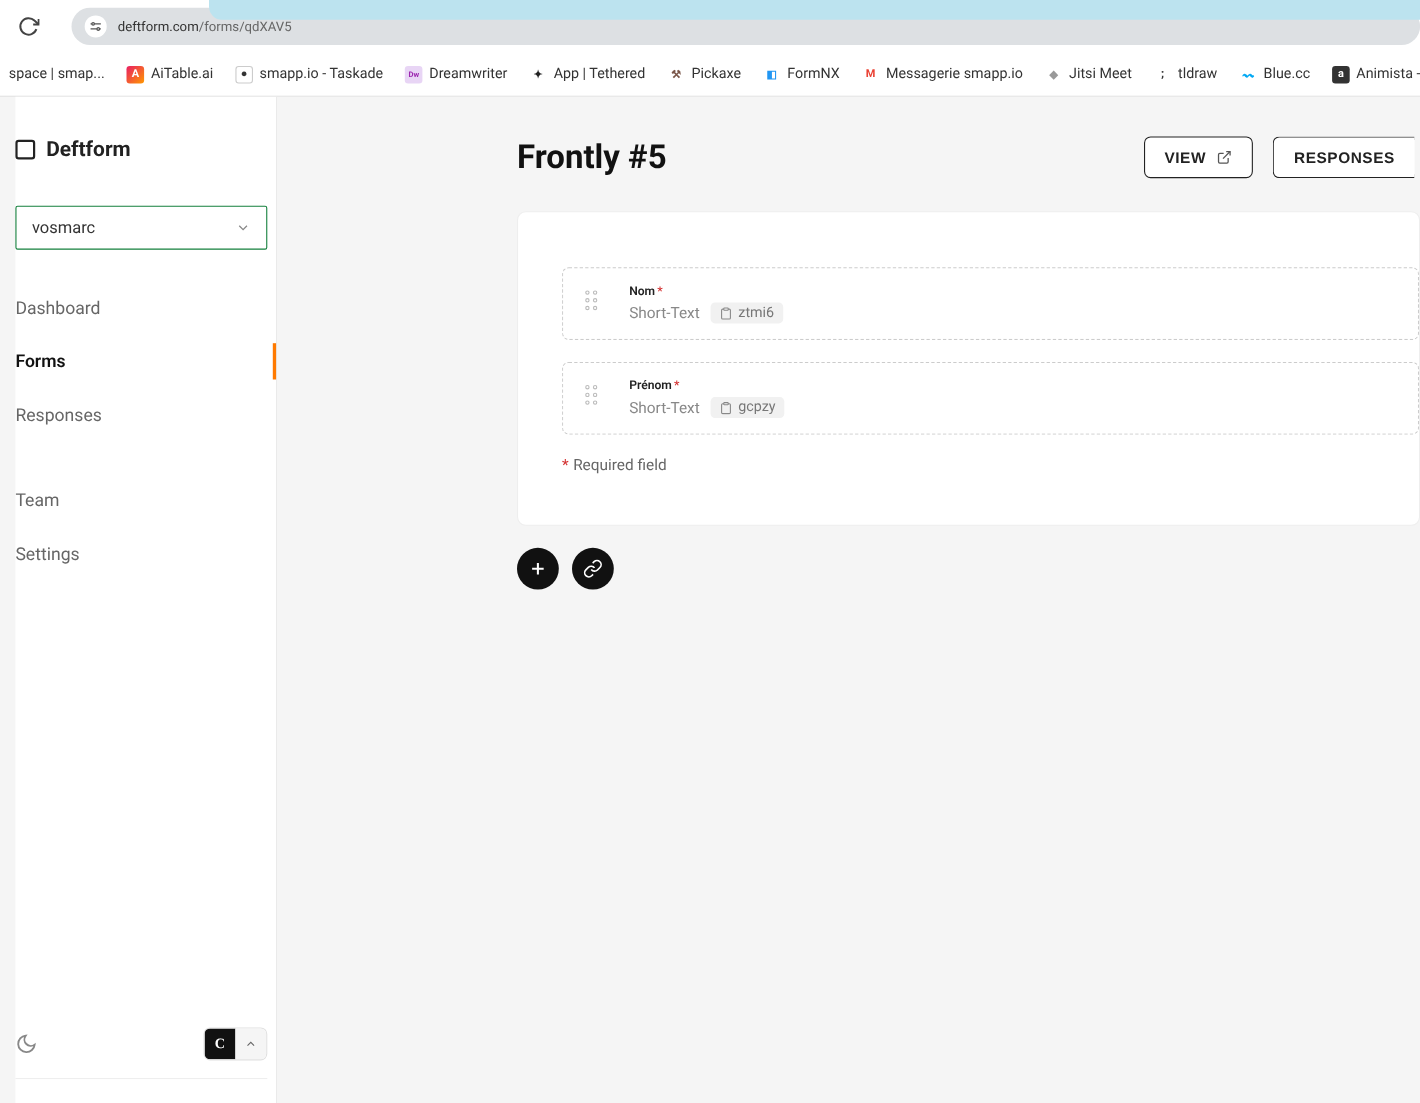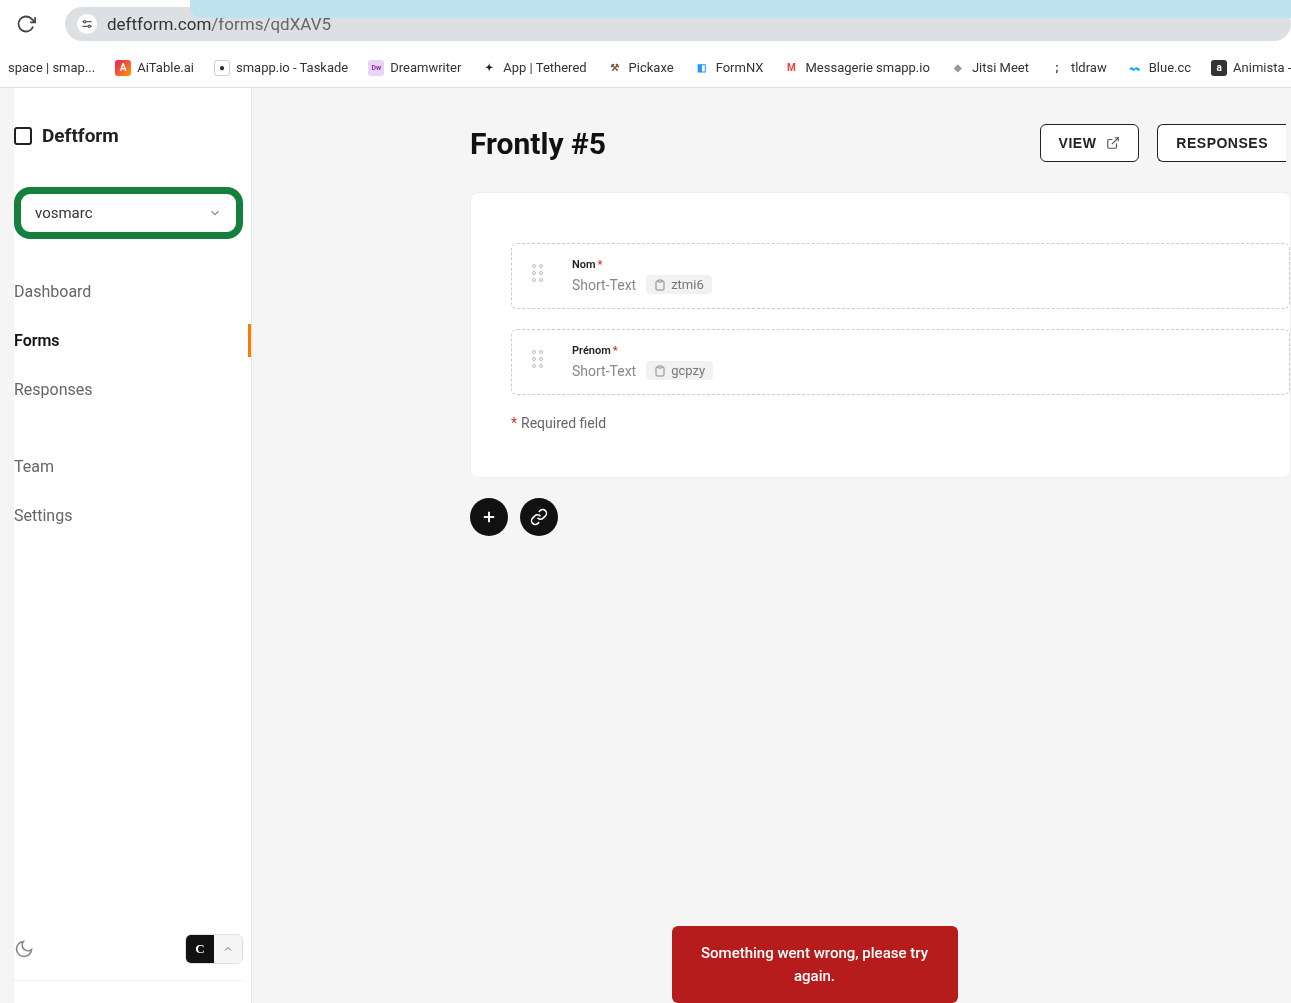--- a/index.html
+++ b/index.html
@@ -4,39 +4,39 @@
   <style>
     * { margin: 0; padding: 0; box-sizing: border-box; }
     body { font-family: -apple-system, BlinkMacSystemFont, 'Segoe UI', Roboto, sans-serif; background: #f5f5f5; height: 1003px; width: 1291px; overflow: hidden; position: relative; }
     
     
     .browser-top { background: #fff; }
     .url-bar-row { display: flex; align-items: center; padding: 5px 0 5px 15px; height: 48px; gap: 8px; }
     .reload-icon { width: 22px; height: 22px; display: flex; align-items: center; justify-content: center; cursor: pointer; }
     .url-bar { flex: 1; display: flex; align-items: center; background: #dde0e3; border-radius: 20px; height: 34px; padding: 0 12px; margin-left: 20px; gap: 10px; }
     .url-icon { width: 20px; height: 20px; display: flex; align-items: center; justify-content: center; background: #fff; border-radius: 50%; font-size: 11px; }
-    .url-text { font-size: 17px; color: #333; }
+    .url-text { font-size: 12px; color: #333; }
     .url-path { color: #666; }
     .banner { position: absolute; top: 0; left: 190px; right: 0; height: 18px; background: #bce3ef; border-bottom-left-radius: 12px; }
     
     
     .bookmarks-row { display: flex; align-items: center; padding: 0 8px; height: 40px; gap: 20px; background: #fff; border-bottom: 1px solid #e0e0e0; }
     .bookmark { display: flex; align-items: center; gap: 6px; font-size: 13px; color: #333; cursor: pointer; white-space: nowrap; }
     .bm-icon { width: 16px; height: 16px; border-radius: 3px; display: flex; align-items: center; justify-content: center; font-size: 10px; font-weight: bold; color: #fff; flex-shrink: 0; }
     
     
     .app { display: flex; height: calc(1003px - 88px); }
     .sidebar { width: 238px; background: #fff; border-right: 1px solid #e8e8e8; display: flex; flex-direction: column; position: relative; margin-left: 14px; }
     .main { flex: 1; background: #f5f5f5; overflow: hidden; position: relative; }
     
     
     .logo-row { display: flex; align-items: center; gap: 10px; padding: 36px 0 40px 0; }
     .logo-sq { width: 18px; height: 18px; border: 2px solid #222; border-radius: 3px; }
     .logo-text { font-size: 19px; font-weight: 700; color: #222; }
-    .workspace-select { border: 7px solid #15803d; border-radius: 16px; padding: 10px 14px; display: flex; align-items: center; justify-content: space-between; margin: 0 8px 28px 0; cursor: pointer; }
+    .workspace-select { border: 1px solid #15803d; border-radius: 2px; padding: 10px 14px; display: flex; align-items: center; justify-content: space-between; margin: 0 8px 28px 0; cursor: pointer; }
     .ws-name { font-size: 15px; color: #333; }
     .chevron-down { width: 14px; height: 14px; }
     .nav-item { padding: 15px 0 15px 0; font-size: 16px; color: #666; cursor: pointer; position: relative; }
     .nav-item.active { color: #111; font-weight: 600; }
     .nav-item.active::after { content: ''; position: absolute; right: 0; top: 8px; bottom: 8px; width: 3px; background: #ff7a00; }
     .nav-spacer { height: 28px; }
     
     .sidebar-bottom { position: absolute; bottom: 0; left: 0; right: 0; padding: 0 8px 12px 0; }
     .theme-row { display: flex; align-items: center; justify-content: space-between; padding: 10px 0; }
     .moon-icon { width: 20px; height: 20px; color: #888; cursor: pointer; }
@@ -276,15 +276,14 @@
           </svg>
       </div>
       <div class="fab">
         <svg viewBox="0 0 24 24" fill="none" stroke="#fff" stroke-width="2">
             <path d="M10 13a5 5 0 0 0 7.54.54l3-3a5 5 0 0 0-7.07-7.07l-1.72 1.71"></path>
             <path d="M14 11a5 5 0 0 0-7.54-.54l-3 3a5 5 0 0 0 7.07 7.07l1.71-1.71"></path>
           </svg>
       </div>
     </div>
 
-    <div class="toast">Something went wrong, please try again.</div>
   </div>
 </div>
 
 </body></html>

